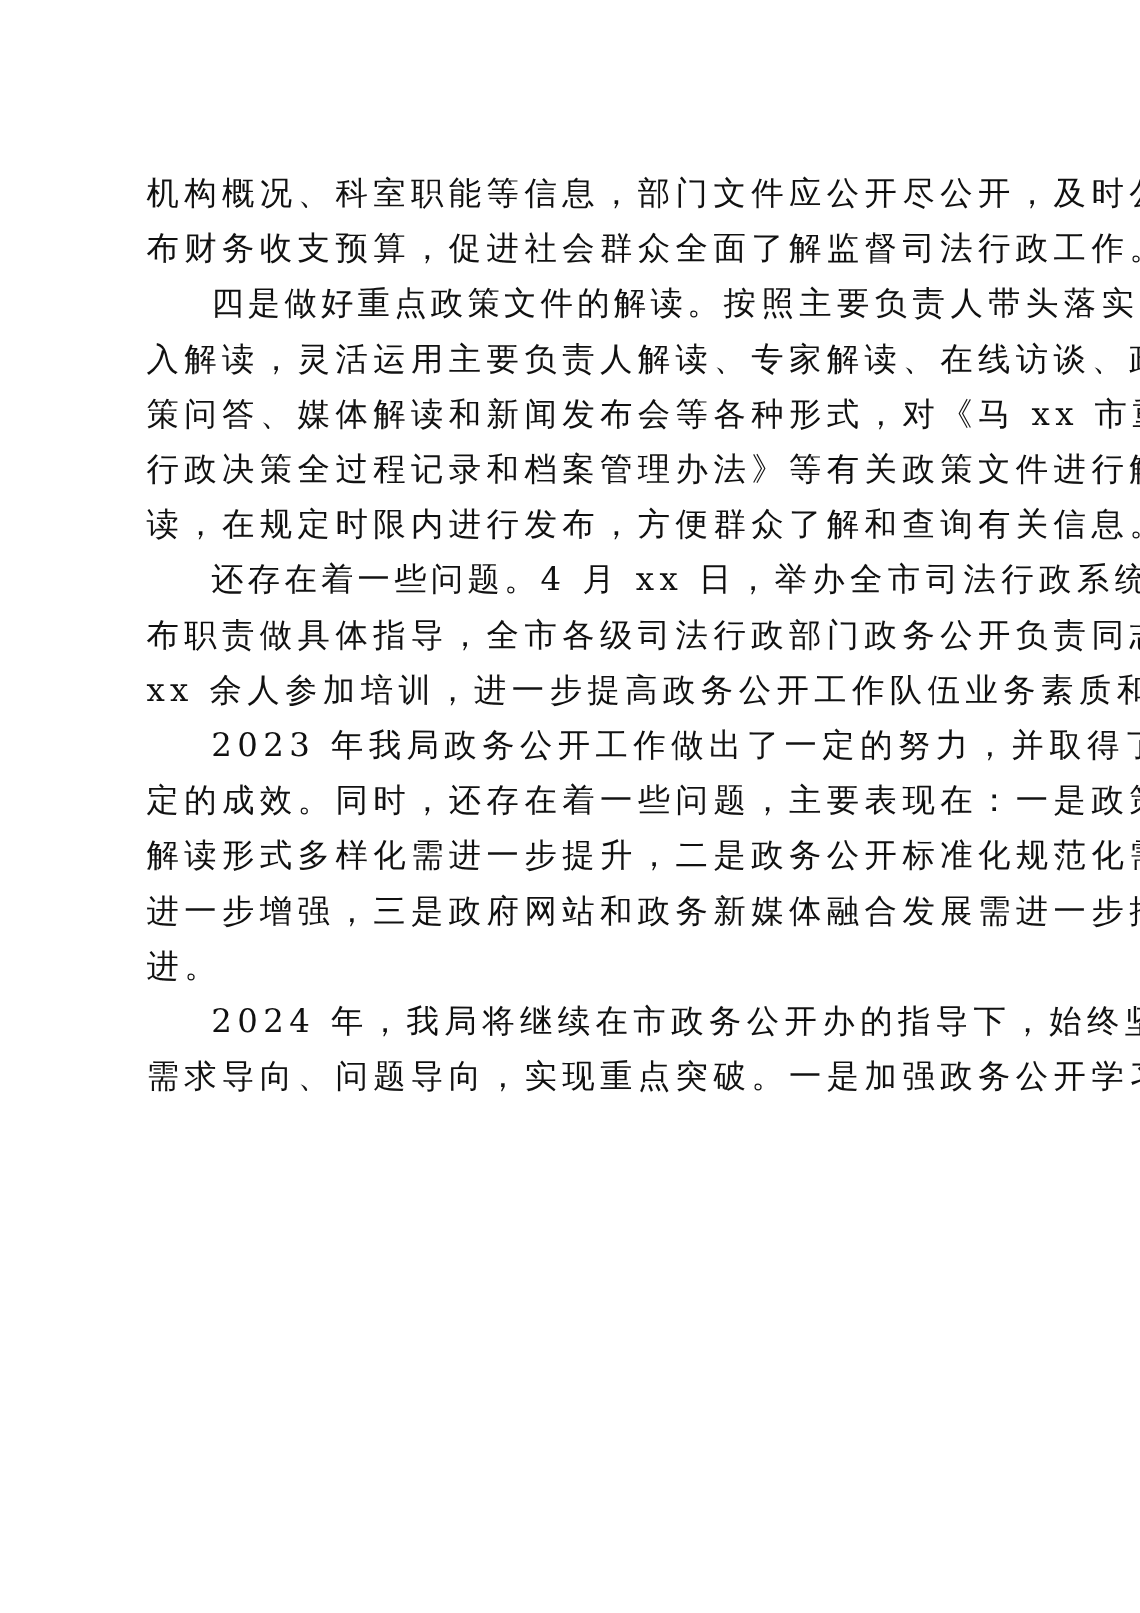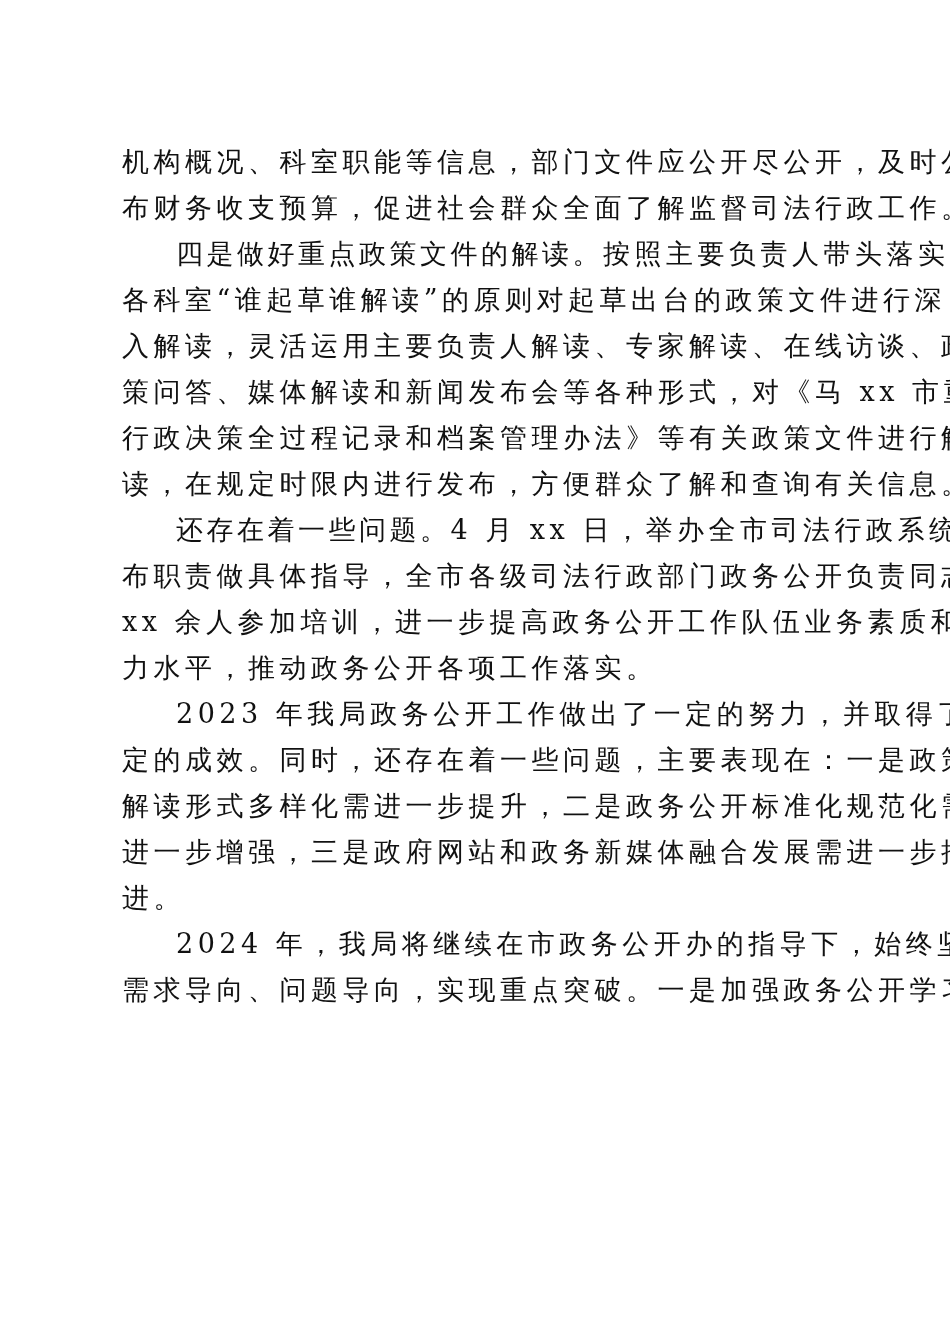--- a/index.html
+++ b/index.html
@@ -45,30 +45,28 @@
     }
   </style>
 </head>
 <body>
 
 <div class="page">
   <div class="line">机构概况、科室职能等信息，部门文件应公开尽公开，及时公</div>
   <div class="line">布财务收支预算，促进社会群众全面了解监督司法行政工作。</div>
 
   <div class="line indent"><span class="lead">四是做好重点政策文件的解读。</span><span>按照主要负责人带头落实，</span></div>
-  <div class="line">各科室“谁起草谁解读”的原则对起草出台的政策文件进行深</div>
   <div class="line">入解读，灵活运用主要负责人解读、专家解读、在线访谈、政</div>
   <div class="line">策问答、媒体解读和新闻发布会等各种形式，对《马 xx 市重大</div>
   <div class="line">行政决策全过程记录和档案管理办法》等有关政策文件进行解</div>
   <div class="line">读，在规定时限内进行发布，方便群众了解和查询有关信息。</div>
 
   <div class="line indent"><span class="lead">还存在着一些问题。</span><span>4 月 xx 日，举办全市司法行政系统政</span></div>
   <div class="line">布职责做具体指导，全市各级司法行政部门政务公开负责同志</div>
   <div class="line">xx 余人参加培训，进一步提高政务公开工作队伍业务素质和能</div>
-  <div class="line">力水平，推动政务公开各项工作落实。</div>
 
 
   <div class="line indent">2023 年我局政务公开工作做出了一定的努力，并取得了一</div>
   <div class="line">定的成效。同时，还存在着一些问题，主要表现在：一是政策</div>
   <div class="line">解读形式多样化需进一步提升，二是政务公开标准化规范化需</div>
   <div class="line">进一步增强，三是政府网站和政务新媒体融合发展需进一步推</div>
   <div class="line">进。</div>
 
 
   <div class="line indent">2024 年，我局将继续在市政务公开办的指导下，始终坚持</div>

